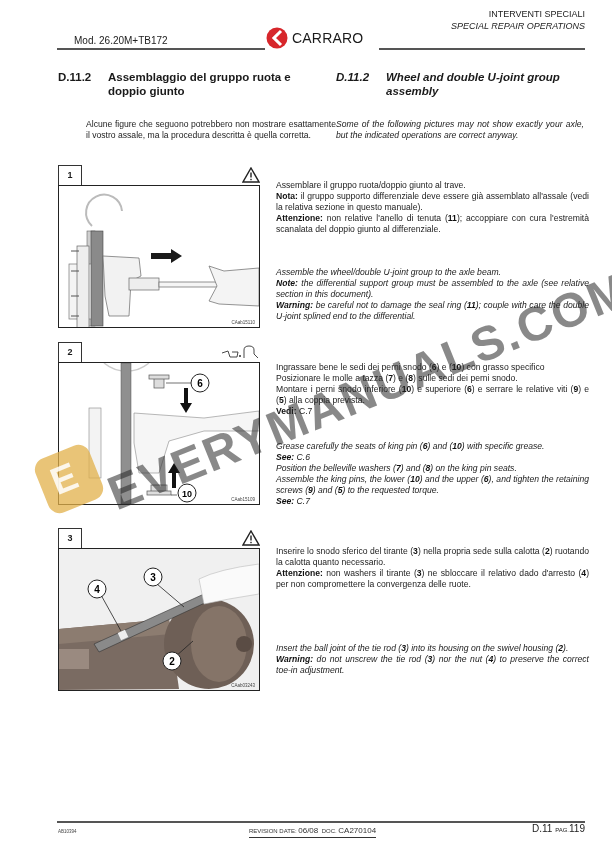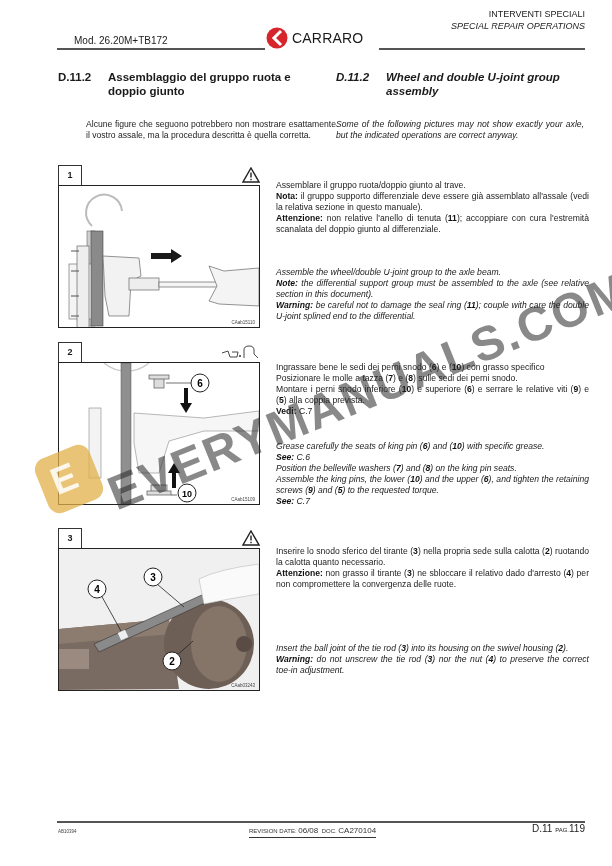--- a/index.html
+++ b/index.html
@@ -198,21 +198,21 @@
       <line x1="116" y1="108" x2="134" y2="92" stroke="#222" stroke-width="0.8"></line>
       <circle cx="113" cy="112" r="9" fill="#fff" stroke="#222" stroke-width="1"></circle>
       <text x="113" y="116" font-family="Liberation Sans, sans-serif" font-size="10" font-weight="700" text-anchor="middle">2</text>
     </svg>
     <div class="fig-code">CAab03243</div>
   </div>
 </div>
 
 <div class="txt" style="top:546px;">
   <span class="line"><span>Inserire lo snodo sferico del tirante (</span><b>3</b><span>) nella propria sede sulla calotta (</span><b>2</b><span>) ruotando la calotta quanto necessario.</span></span>
-  <span class="line"><b>Attenzione:</b><span> non grasso il tirante (</span><b>3</b><span>) ne sbloccare il relativo dado d'arresto (</span><b>4</b><span>) per non compromettere la convergenza delle ruote.</span></span>
+  <span class="line"><b>Attenzione:</b><span> non washers il tirante (</span><b>3</b><span>) ne sbloccare il relativo dado d'arresto (</span><b>4</b><span>) per non compromettere la convergenza delle ruote.</span></span>
 </div>
 <div class="txt it" style="top:643px;">
   <span class="line"><span>Insert the ball joint of the tie rod (</span><b>3</b><span>) into its housing on the swivel housing (</span><b>2</b><span>).</span></span>
   <span class="line"><b>Warning:</b><span> do not unscrew the tie rod (</span><b>3</b><span>) nor the nut (</span><b>4</b><span>) to preserve the correct toe-in adjustment.</span></span>
 </div>
 
 <div class="wm-badge">
     <span>E</span>
   </div>
 <div class="wm">EVERYMANUALS.COM</div>

